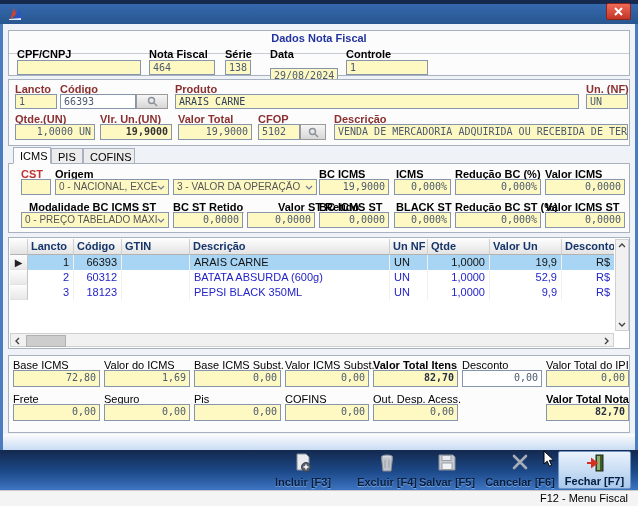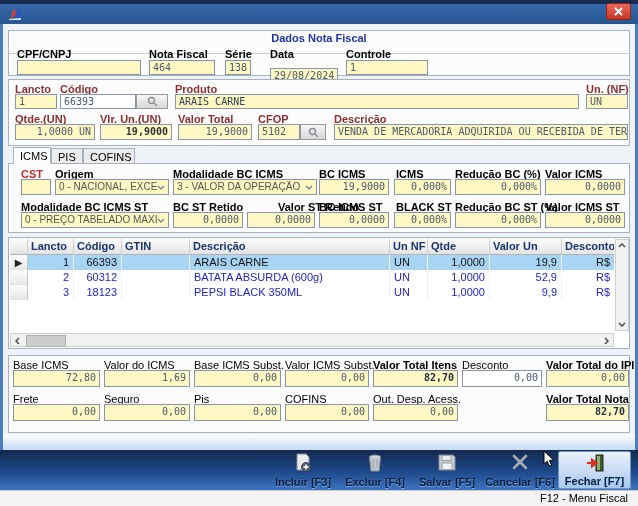--- a/index.html
+++ b/index.html
@@ -140,21 +140,20 @@
   <div class="fld" style="left:325px;top:44px;width:294px;height:16px;">VENDA DE MERCADORIA ADQUIRIDA OU RECEBIDA DE TER</div>
 </div>
 
 <div class="abs tab active" style="left:13px;top:147px;width:38px;">ICMS</div>
 <div class="abs tab" style="left:51px;top:148px;width:32px;height:16px;">PIS</div>
 <div class="abs tab" style="left:83px;top:148px;width:52px;height:16px;">COFINS</div>
 
 <div class="abs panel" style="top:163px;height:70px;">
   <span class="lbl red" style="left:12px;top:4px;text-decoration:underline;">CST</span>
   <span class="lbl" style="left:46px;top:4px;">Origem</span>
-  <span class="lbl" style="left:164px;top:4px;">Modalidade BC ICMS</span>
   <span class="lbl" style="left:310px;top:4px;">BC ICMS</span>
   <span class="lbl" style="left:387px;top:4px;">ICMS</span>
   <span class="lbl" style="left:446px;top:4px;">Redução BC (%)</span>
   <span class="lbl" style="left:536px;top:4px;">Valor ICMS</span>
 
   <div class="fld" style="left:12px;top:15px;width:30px;height:16px;"></div>
   <div class="fld sel" style="left:46px;top:15px;width:114px;height:16px;">
     <span class="selval">0 - NACIONAL, EXCETO</span>
     <span>
         <svg width="8" height="5" viewBox="0 0 8 5">
@@ -168,21 +167,21 @@
         <svg width="8" height="5" viewBox="0 0 8 5">
           <polyline points="1,1 4,4 7,1" fill="none" stroke="#6a7a92" stroke-width="1.2"></polyline>
         </svg>
       </span>
   </div>
   <div class="fld right" style="left:310px;top:15px;width:70px;height:16px;">19,9000</div>
   <div class="fld right" style="left:385px;top:15px;width:57px;height:16px;">0,000%</div>
   <div class="fld right" style="left:446px;top:15px;width:86px;height:16px;">0,000%</div>
   <div class="fld right" style="left:536px;top:15px;width:80px;height:16px;">0,0000</div>
 
-  <span class="lbl" style="left:12px;top:37px;text-align:center;">Modalidade BC ICMS ST</span>
+  <span class="lbl" style="left:20px;top:37px;text-align:center;">Modalidade BC ICMS ST</span>
   <span class="lbl" style="left:164px;top:37px;text-decoration:underline;">BC ST Retido</span>
   <span class="lbl" style="left:238px;top:37px;margin-left:31px;">Valor ST Retido</span>
   <span class="lbl" style="left:310px;top:37px;">BC ICMS ST</span>
   <span class="lbl" style="left:387px;top:37px;">BLACK ST</span>
   <span class="lbl" style="left:446px;top:37px;">Redução BC ST (%)</span>
   <span class="lbl" style="left:536px;top:37px;">Valor ICMS ST</span>
 
   <div class="fld sel" style="left:12px;top:48px;width:148px;height:16px;">
     <span class="selval">0 - PREÇO TABELADO MÁXIMO</span>
     <span>
@@ -277,21 +276,21 @@
   </div>
 </div>
 
 <div class="abs panel" style="top:355px;height:78px;">
   <span class="lbl" style="left:4px;top:3px;font-weight:normal;">Base ICMS</span>
   <span class="lbl" style="left:95px;top:3px;font-weight:normal;">Valor do ICMS</span>
   <span class="lbl" style="left:185px;top:3px;font-weight:normal;">Base ICMS Subst.</span>
   <span class="lbl" style="left:276px;top:3px;font-weight:normal;">Valor ICMS Subst.</span>
   <span class="lbl tlbl-b" style="left:364px;top:3px;">Valor Total Itens</span>
   <span class="lbl" style="left:453px;top:3px;font-weight:normal;">Desconto</span>
-  <span class="lbl" style="left:537px;top:3px;font-weight:bold;">Valor Total do IPI</span>
+  <span class="lbl" style="left:537px;top:3px;font-weight:normal;">Valor Total do IPI</span>
 
   <div class="fld right" style="left:4px;top:14px;width:87px;height:17px;">72,80</div>
   <div class="fld right" style="left:95px;top:14px;width:86px;height:17px;">1,69</div>
   <div class="fld right" style="left:185px;top:14px;width:87px;height:17px;">0,00</div>
   <div class="fld right" style="left:276px;top:14px;width:84px;height:17px;">0,00</div>
   <div class="fld right boldval" style="left:364px;top:14px;width:85px;height:17px;">82,70</div>
   <div class="fld right white" style="left:453px;top:14px;width:80px;height:17px;">0,00</div>
   <div class="fld right" style="left:537px;top:14px;width:83px;height:17px;">0,00</div>
 
   <span class="lbl" style="left:4px;top:37px;font-weight:normal;">Frete</span>
@@ -316,21 +315,21 @@
 <div class="toolbtn" style="left:268px;width:70px;">
   <span>
     <svg width="18" height="20" viewBox="0 0 18 20">
       <path d="M3 1 h9 l3 3 v13 h-12 z" fill="#e9ebef" stroke="#8a8f98"></path>
       <circle cx="12" cy="14" r="4.5" fill="#5a6270" stroke="#3c434e"></circle>
       <path d="M12 11.5 v5 M9.5 14 h5" stroke="#fff" stroke-width="1.4"></path>
     </svg>
   </span>
   <span class="blabel">Incluir [F3]</span>
 </div>
-<div class="toolbtn" style="left:340px;width:70px;text-align:right;">
+<div class="toolbtn" style="left:352px;width:70px;text-align:right;">
   <span>
     <svg width="16" height="20" viewBox="0 0 16 20">
       <ellipse cx="8" cy="4" rx="5.5" ry="2" fill="#d6d9de" stroke="#8a8f98"></ellipse>
       <path d="M2.5 4.5 L4 18 h8 L13.5 4.5" fill="#c2c6cc" stroke="#8a8f98"></path>
       <path d="M6 7 v8 M10 7 v8" stroke="#9aa0a8"></path>
     </svg>
   </span>
   <span class="blabel">Excluir [F4]</span>
 </div>
 <div class="toolbtn" style="left:412px;width:70px;">

